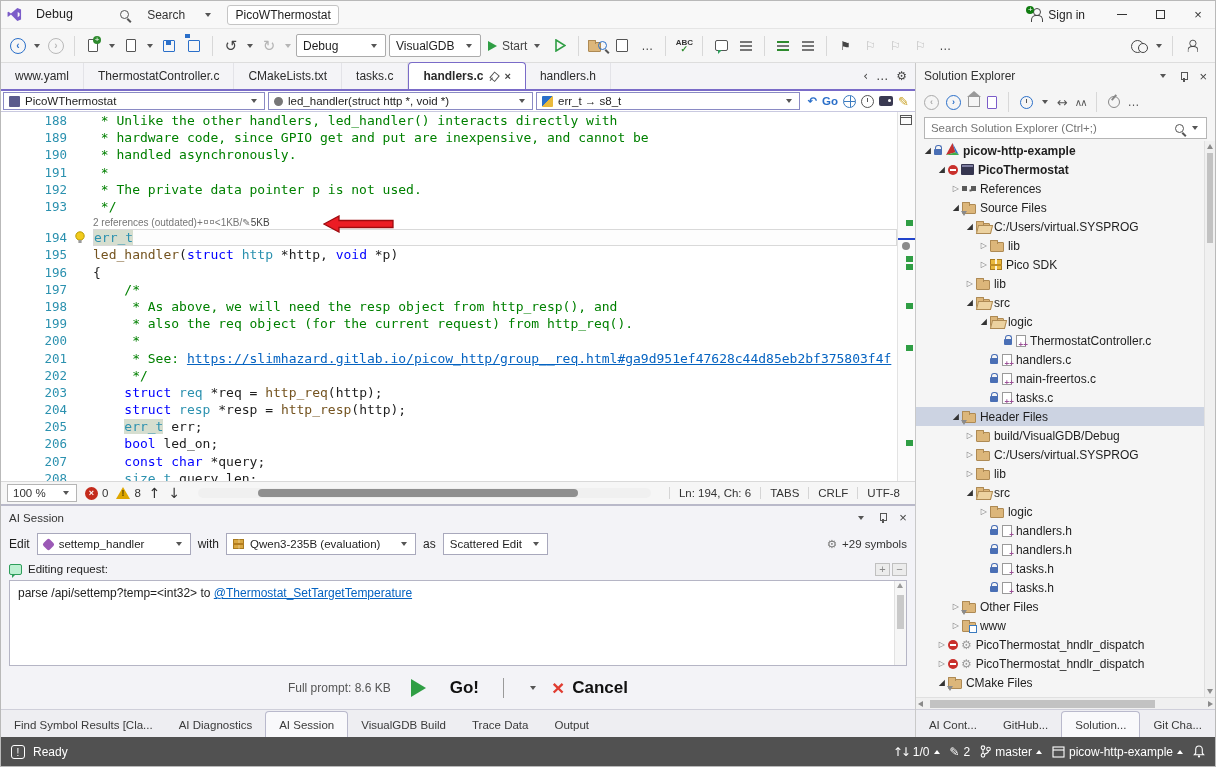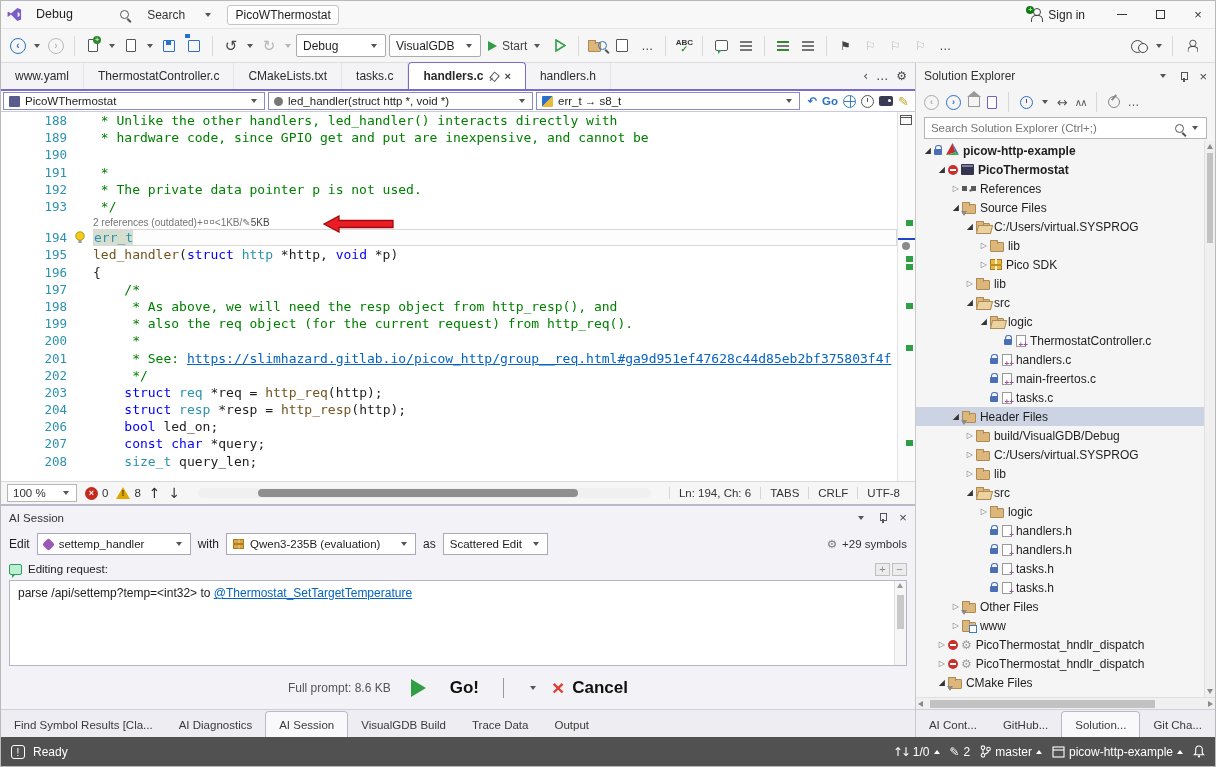--- a/index.html
+++ b/index.html
@@ -403,21 +403,21 @@
         </span>
       </div>
 
       <div class="editor">
         <div class="codearea" id="codearea">
           <svg class="redarrow" style="left:322px;top:103px" width="72" height="18" viewBox="0 0 72 18">
             <polygon points="1,9 16,1 16,5.5 70,5.5 70,12.5 16,12.5 16,17" fill="#ec1c24" stroke="#9e0b0f" stroke-width="1.3"></polygon>
           </svg>
         <div class="code-row"><span class="bpmargin"></span><span class="lnum">188</span><span class="gutter"></span><span class="ctext"><span class="seg-c" style="white-space: pre;"> * Unlike the other handlers, led_handler() interacts directly with</span></span></div>
             <div class="code-row"><span class="bpmargin"></span><span class="lnum">189</span><span class="gutter"></span><span class="ctext"><span class="seg-c" style="white-space: pre;"> * hardware code, since GPIO get and put are inexpensive, and cannot be</span></span></div>
-            <div class="code-row"><span class="bpmargin"></span><span class="lnum">190</span><span class="gutter"></span></div>
+            <div class="code-row"><span class="bpmargin"></span><span class="lnum">190</span><span class="gutter"></span><span class="ctext"><span class="seg-c" style="white-space: pre;"> * handled asynchronously.</span></span></div>
             <div class="code-row"><span class="bpmargin"></span><span class="lnum">191</span><span class="gutter"></span><span class="ctext"><span class="seg-c" style="white-space: pre;"> *</span></span></div>
             <div class="code-row"><span class="bpmargin"></span><span class="lnum">192</span><span class="gutter"></span><span class="ctext"><span class="seg-c" style="white-space: pre;"> * The private data pointer p is not used.</span></span></div>
             <div class="code-row"><span class="bpmargin"></span><span class="lnum">193</span><span class="gutter"></span><span class="ctext"><span class="seg-c" style="white-space: pre;"> */</span></span></div>
             <div class="lensrow">
               <span class="lens-ind"></span>
               <span>2 references (outdated)</span>
               <span> + </span>
               <span class="lens-chip"></span>
               <span class="lens-chip"></span>
               <span> &lt;1KB/</span>
@@ -431,20 +431,21 @@
             <div class="code-row"><span class="bpmargin"></span><span class="lnum">195</span><span class="gutter"></span><span class="ctext"><span class="seg-f" style="white-space: pre;">led_handler</span><span class="seg-p" style="white-space: pre;">(</span><span class="seg-k" style="white-space: pre;">struct</span><span class="seg-p" style="white-space: pre;"> </span><span class="seg-t" style="white-space: pre;">http</span><span class="seg-p" style="white-space: pre;"> *http, </span><span class="seg-k" style="white-space: pre;">void</span><span class="seg-p" style="white-space: pre;"> *p)</span></span></div>
             <div class="code-row"><span class="bpmargin"></span><span class="lnum">196</span><span class="gutter"></span><span class="ctext"><span class="seg-p" style="white-space: pre;">{</span></span></div>
             <div class="code-row"><span class="bpmargin"></span><span class="lnum">197</span><span class="gutter"></span><span class="ctext"><span class="seg-c" style="white-space: pre;">    /*</span></span></div>
             <div class="code-row"><span class="bpmargin"></span><span class="lnum">198</span><span class="gutter"></span><span class="ctext"><span class="seg-c" style="white-space: pre;">     * As above, we will need the resp object from http_resp(), and</span></span></div>
             <div class="code-row"><span class="bpmargin"></span><span class="lnum">199</span><span class="gutter"></span><span class="ctext"><span class="seg-c" style="white-space: pre;">     * also the req object (for the current request) from http_req().</span></span></div>
             <div class="code-row"><span class="bpmargin"></span><span class="lnum">200</span><span class="gutter"></span><span class="ctext"><span class="seg-c" style="white-space: pre;">     *</span></span></div>
             <div class="code-row"><span class="bpmargin"></span><span class="lnum">201</span><span class="gutter"></span><span class="ctext"><span class="seg-c" style="white-space: pre;">     * See: </span><span class="seg-link" style="white-space: pre;">https://slimhazard.gitlab.io/picow_http/group__req.html#ga9d951ef47628c44d85eb2bf375803f4f</span></span></div>
             <div class="code-row"><span class="bpmargin"></span><span class="lnum">202</span><span class="gutter"></span><span class="ctext"><span class="seg-c" style="white-space: pre;">     */</span></span></div>
             <div class="code-row"><span class="bpmargin"></span><span class="lnum">203</span><span class="gutter"></span><span class="ctext"><span class="seg-p" style="white-space: pre;">    </span><span class="seg-k" style="white-space: pre;">struct</span><span class="seg-p" style="white-space: pre;"> </span><span class="seg-t" style="white-space: pre;">req</span><span class="seg-p" style="white-space: pre;"> *req = </span><span class="seg-f" style="white-space: pre;">http_req</span><span class="seg-p" style="white-space: pre;">(http);</span></span></div>
             <div class="code-row"><span class="bpmargin"></span><span class="lnum">204</span><span class="gutter"></span><span class="ctext"><span class="seg-p" style="white-space: pre;">    </span><span class="seg-k" style="white-space: pre;">struct</span><span class="seg-p" style="white-space: pre;"> </span><span class="seg-t" style="white-space: pre;">resp</span><span class="seg-p" style="white-space: pre;"> *resp = </span><span class="seg-f" style="white-space: pre;">http_resp</span><span class="seg-p" style="white-space: pre;">(http);</span></span></div>
+            <div class="code-row"><span class="bpmargin"></span><span class="lnum">205</span><span class="gutter"></span><span class="ctext"><span class="seg-p" style="white-space: pre;">    </span><span class="seg-hlt" style="white-space: pre;">err_t</span><span class="seg-p" style="white-space: pre;"> err;</span></span></div>
             <div class="code-row"><span class="bpmargin"></span><span class="lnum">206</span><span class="gutter"></span><span class="ctext"><span class="seg-p" style="white-space: pre;">    </span><span class="seg-k" style="white-space: pre;">bool</span><span class="seg-p" style="white-space: pre;"> led_on;</span></span></div>
             <div class="code-row"><span class="bpmargin"></span><span class="lnum">207</span><span class="gutter"></span><span class="ctext"><span class="seg-p" style="white-space: pre;">    </span><span class="seg-k" style="white-space: pre;">const</span><span class="seg-p" style="white-space: pre;"> </span><span class="seg-k" style="white-space: pre;">char</span><span class="seg-p" style="white-space: pre;"> *query;</span></span></div>
             <div class="code-row"><span class="bpmargin"></span><span class="lnum">208</span><span class="gutter"></span><span class="ctext"><span class="seg-p" style="white-space: pre;">    </span><span class="seg-t" style="white-space: pre;">size_t</span><span class="seg-p" style="white-space: pre;"> query_len;</span></span></div>
           </div>
         <div class="editor-rail">
           <span class="splitbox"></span>
           <span class="mark" style="top:108px"></span>
           <span class="caretline" style="top:126px"></span>
           <span class="caretdot" style="top:130px"></span>
           <span class="mark" style="top:144px"></span>

